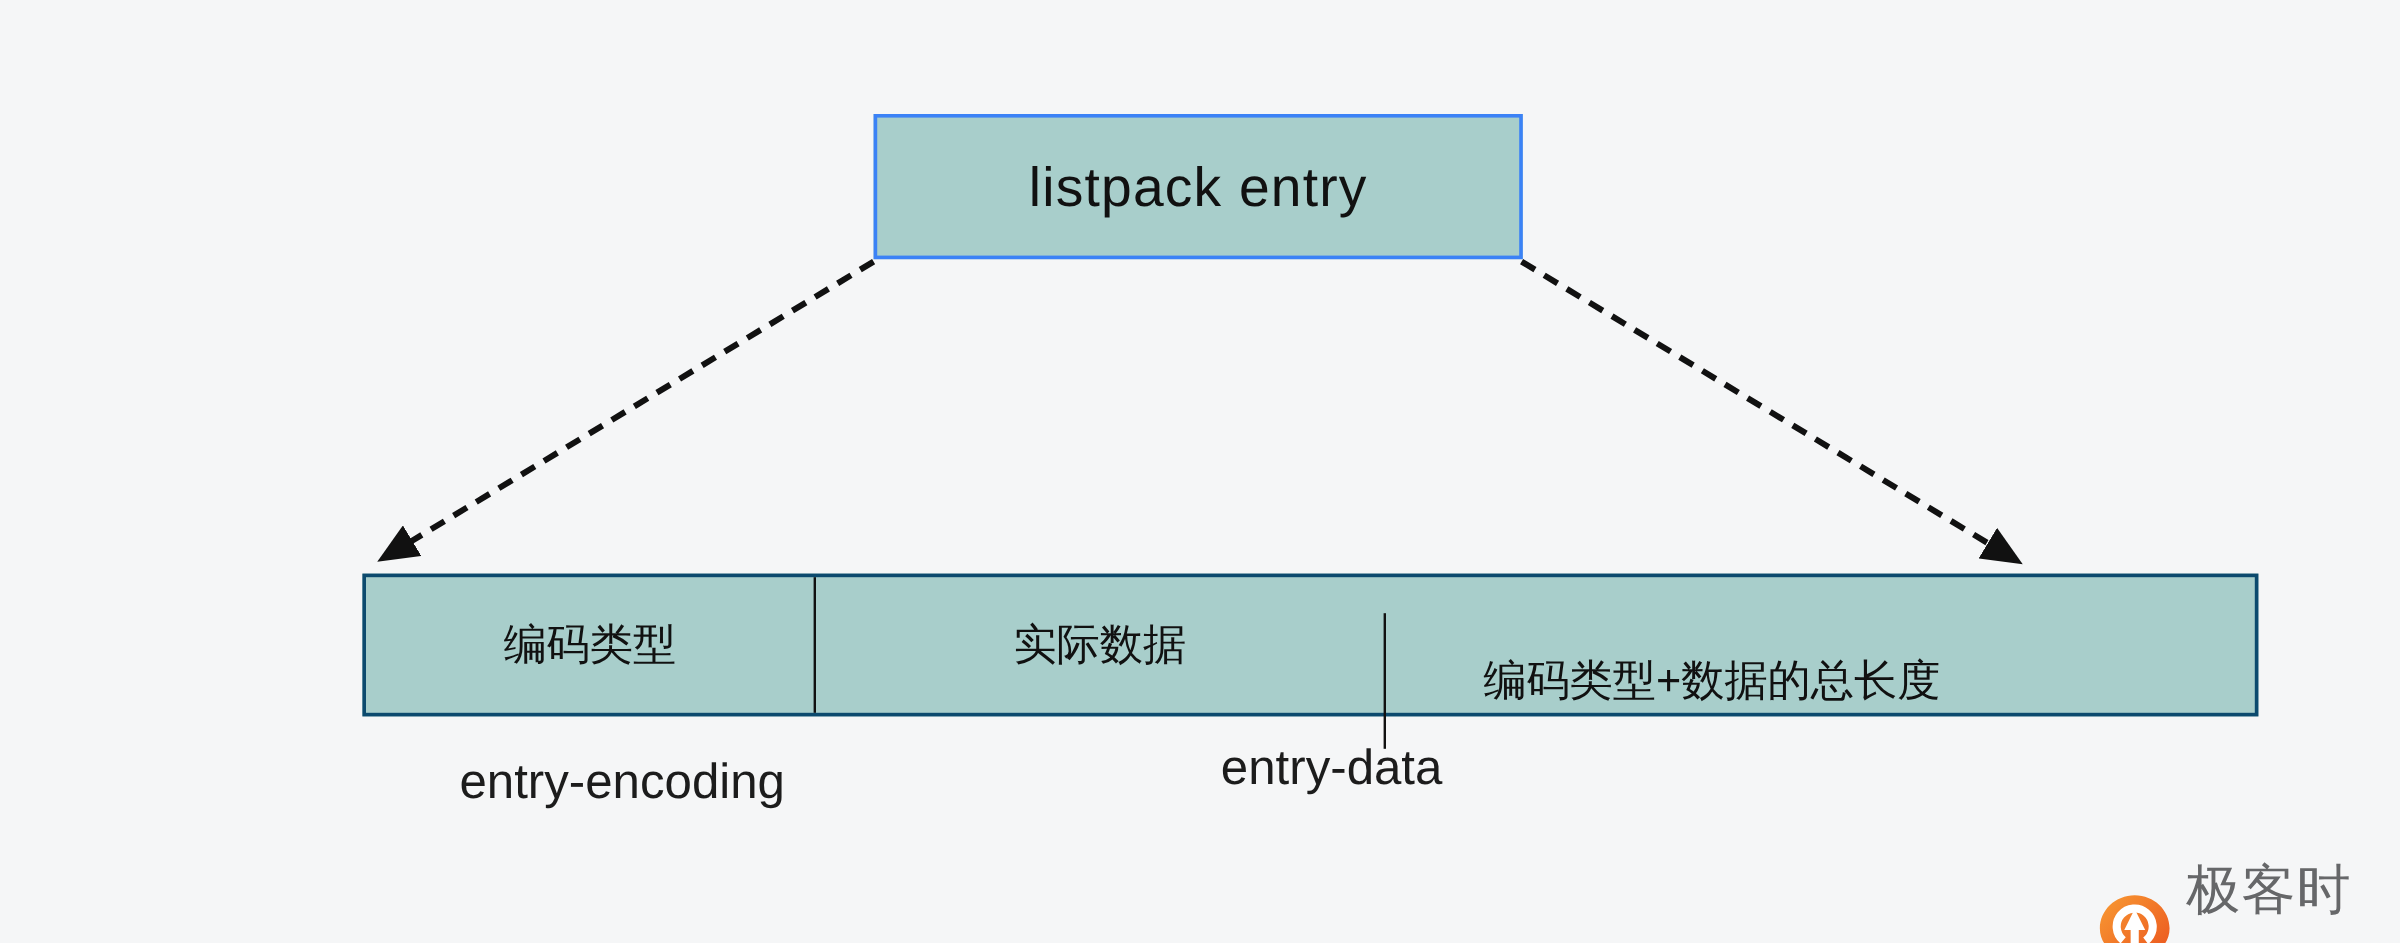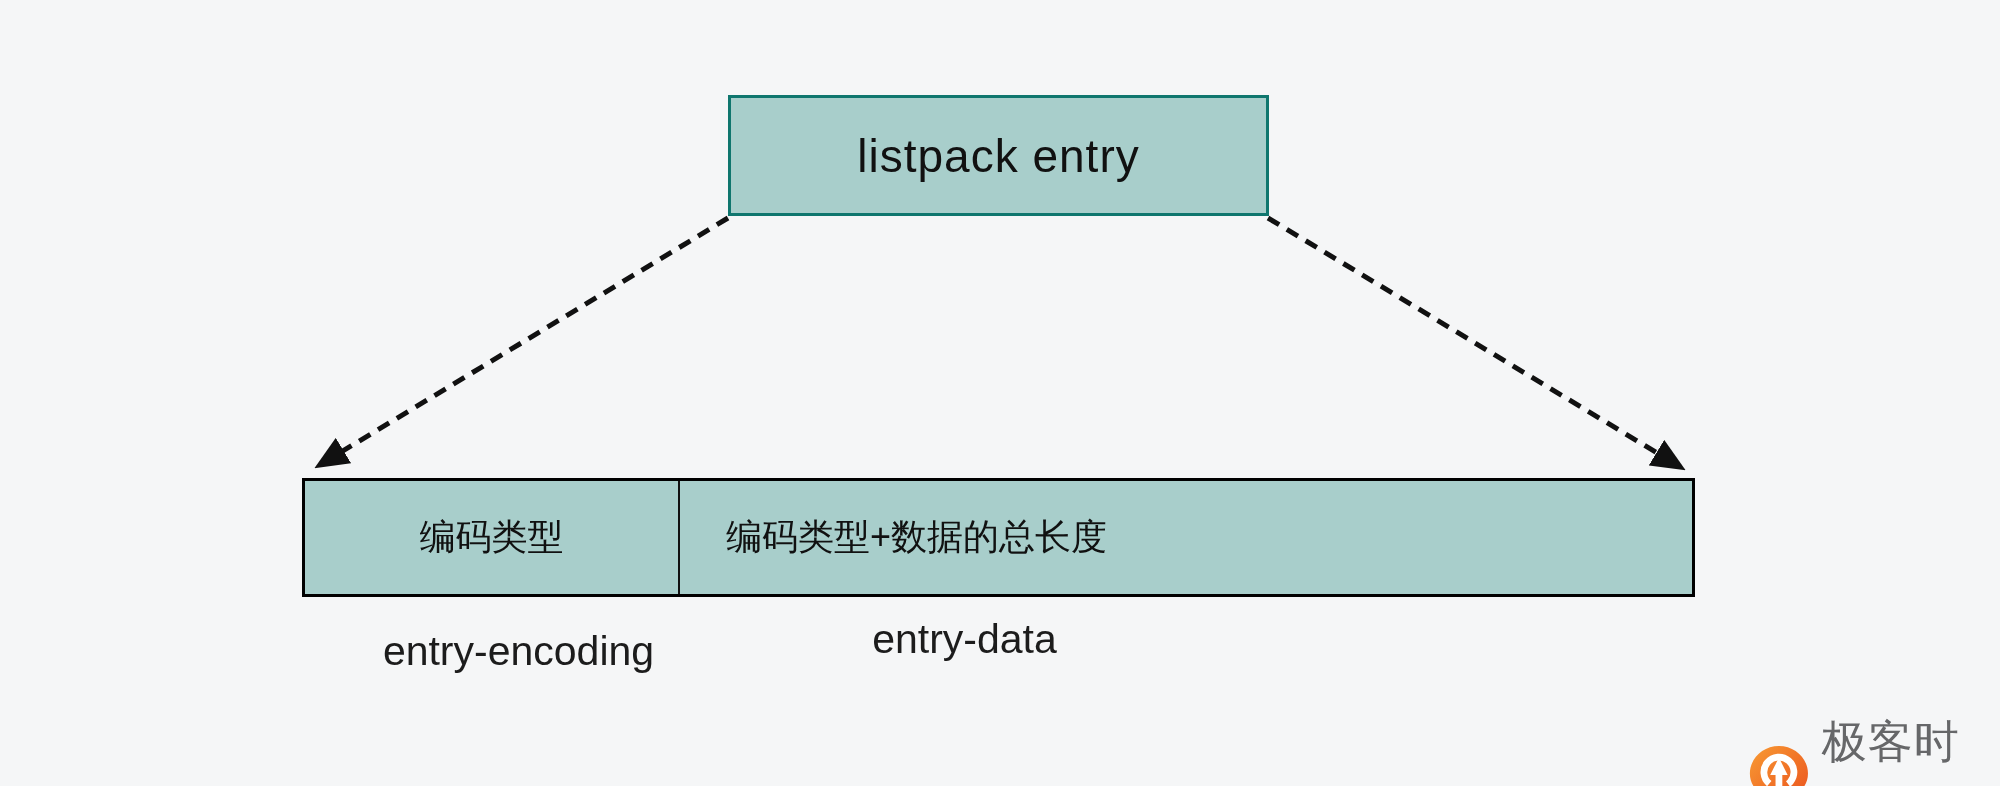--- a/index.html
+++ b/index.html
@@ -9,31 +9,31 @@
     background:#f5f6f7;
     font-family:"Liberation Sans", sans-serif;
     overflow:hidden;
   }
   .arrows-layer { position:absolute; left:0; top:0; width:2000px; height:786px; }
 
   .top-box {
     position:absolute; left:728px; top:95px;
     width:541px; height:121px;
     background:#a8cecb;
-    border:3px solid #0f766e;
+    border:3px solid #3b82f6;
     box-sizing:border-box;
     display:flex; align-items:center; justify-content:center;
   }
   .top-box-label { font-size:46px; color:#111; letter-spacing:1px; }
 
   .row {
     position:absolute; left:302px; top:478px;
-    width:1393px; height:119px;
+    width:1580px; height:119px;
     background:#a8cecb;
-    border:3px solid #000000;
+    border:3px solid #0c4a6e;
     box-sizing:border-box;
     display:flex;
   }
   .cell {
     height:100%;
     display:flex; align-items:center; justify-content:center;
     font-size:36px; color:#111;
     box-sizing:border-box;
   }
   .cell + .cell { border-left:2px solid #111; }
@@ -45,21 +45,21 @@
     position:absolute; left:302px; top:612px;
     width:1393px; height:54px;
     display:flex;
   }
   .field-label {
     height:100%;
     display:flex; align-items:center; justify-content:center;
     font-size:41px; color:#1c1c1c;
   }
   .labels-row .field-label:nth-child(1) { width:373px; }
-  .labels-row .field-label:nth-child(2) { width:475px; }
+  .labels-row .field-label:nth-child(2) { width:475px;justify-content:flex-end; }
   .labels-row .field-label:nth-child(3) { width:545px; }
   .labels-row .field-label:nth-child(1) span { transform:translateX(30px);margin-top:25px; }
   .labels-row .field-label:nth-child(2) span { transform:translateX(52px); }
   .labels-row .field-label:nth-child(3) span { transform:translateX(22px); }
 
   .brand {
     position:absolute; left:1746px; top:708px;
     display:flex; align-items:center;
   }
   .brand-icon { width:68px; height:68px; display:block; }
@@ -87,20 +87,23 @@
 
   <div class="top-box">
     <span class="top-box-label">listpack entry</span>
   </div>
 
   <div class="row">
     <div class="cell">
       <span>编码类型</span>
     </div>
     <div class="cell">
+      <span>实际数据</span>
+    </div>
+    <div class="cell">
       <span>编码类型+数据的总长度</span>
     </div>
   </div>
 
   <div class="labels-row">
     <div class="field-label">
       <span>entry-encoding</span>
     </div>
     <div class="field-label">
       <span>entry-data</span>

